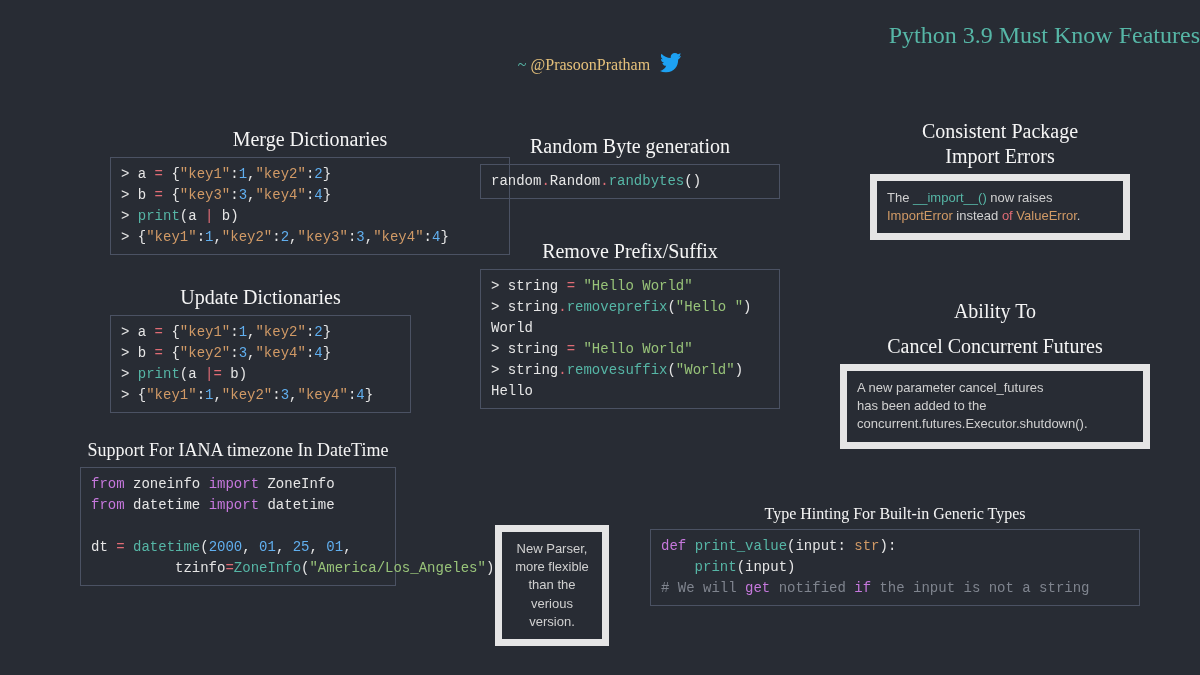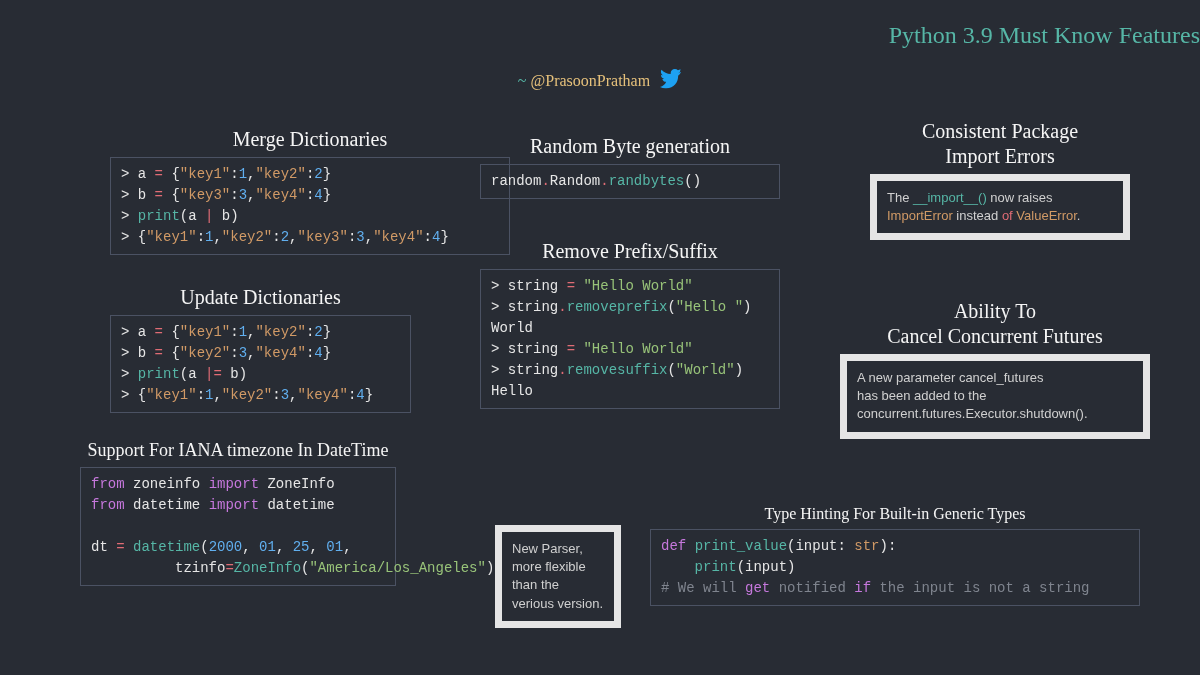--- a/index.html
+++ b/index.html
@@ -6,21 +6,21 @@
   body {
     width:1200px; height:675px;
     background:#282c34;
     font-family:"Comic Sans MS","Segoe Script","Brush Script MT",cursive;
     color:#e6e6e6;
     overflow:hidden;
     position:relative;
   }
   .mono { font-family:"Consolas","Monaco","Courier New",monospace; }
   .title { color:#56b6a6; font-size:24px; text-align:right; padding-top:22px; }
-  .subtitle { text-align:center; margin-top:20px; font-size:16px; }
+  .subtitle { text-align:center; margin-top:4px; font-size:16px; }
   .subtitle .tilde { color:#56b6a6; }
   .subtitle .handle { color:#e5c07b; }
   .twitter-icon { display:inline-block; vertical-align:middle; margin-left:6px; }
   .section-title { color:#f5f5f5; font-size:20px; text-align:center; margin-bottom:6px; }
   .codebox {
     border:1px solid #4b5263;
     padding:6px 10px;
     font-size:14px;
     line-height:1.5;
   }
@@ -99,39 +99,39 @@
   <div class="codebox mono">
     <div><span class="c-white">&gt; string </span><span class="c-red">=</span><span class="c-white"> </span><span class="c-str">"Hello World"</span></div>
     <div><span class="c-white">&gt; string</span><span class="c-red">.</span><span class="c-teal">removeprefix</span><span class="c-white">(</span><span class="c-str">"Hello "</span><span class="c-white">)</span></div>
     <div><span class="c-white">World</span></div>
     <div><span class="c-white">&gt; string </span><span class="c-red">=</span><span class="c-white"> </span><span class="c-str">"Hello World"</span></div>
     <div><span class="c-white">&gt; string</span><span class="c-red">.</span><span class="c-teal">removesuffix</span><span class="c-white">(</span><span class="c-str">"World"</span><span class="c-white">)</span></div>
     <div><span class="c-white">Hello</span></div>
   </div>
 </div>
 
-<div class="panel" style="left:495px; top:525px; width:126px;">
+<div class="panel" style="left:495px; top:525px; width:114px;text-align:center;">
   <div class="box">
     <div>New Parser,</div>
     <div>more flexible</div>
     <div>than the</div>
     <div>verious version.</div>
   </div>
 </div>
 
 <div class="panel" style="left:870px; top:120px; width:260px;">
   <div class="section-title" style="margin-bottom:2px">Consistent Package</div>
   <div class="section-title">Import Errors</div>
   <div class="box">
     <span>The </span><span class="c-teal">__import__()</span><span> now raises </span><span class="c-orange">ImportError</span><span> instead </span><span class="c-red">of</span><span> </span><span class="c-orange">ValueError</span><span>.</span>
   </div>
 </div>
 
 <div class="panel" style="left:840px; top:300px; width:310px;">
-  <div class="section-title" style="margin-bottom:2px">Ability To</div>
+  <div class="section-title" style="margin-bottom:12px">Ability To</div>
   <div class="section-title">Cancel Concurrent Futures</div>
   <div class="box">
     <div>A new parameter cancel_futures</div>
     <div>has been added to the</div>
     <div>concurrent.futures.Executor.shutdown().</div>
   </div>
 </div>
 
 <div class="panel" style="left:650px; top:505px; width:490px;">
   <div class="section-title" style="font-size:16px">Type Hinting For Built-in Generic Types</div>

